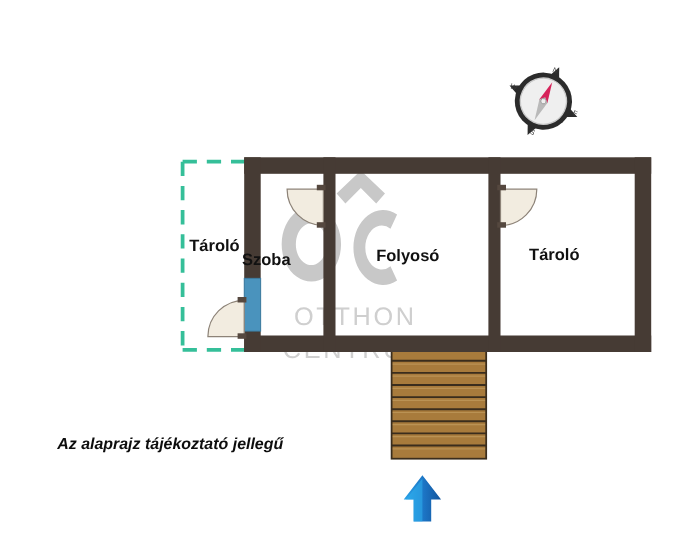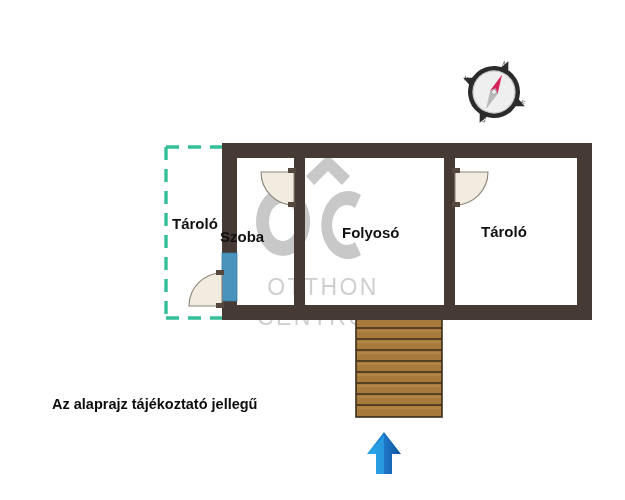--- a/index.html
+++ b/index.html
@@ -71,20 +71,21 @@
   #label-tarolo { left: 481px; top: 223px; text-align: center; }
 
   
   #disclaimer {
     left: 52px;
     top: 396px;
     font-size: 14.5px;
     font-weight: bold;
     color: #0d0d0d;
     white-space: nowrap;
+    font-style: italic;
   }
 
   
   #entrance-arrow {
     left: 364px;
     top: 430px;
     width: 40px;
     height: 46px;
   }
 </style>

